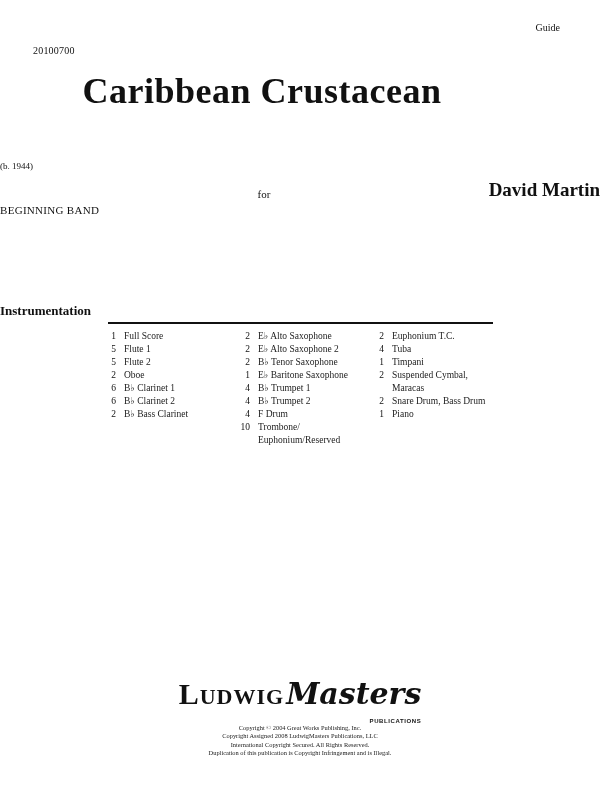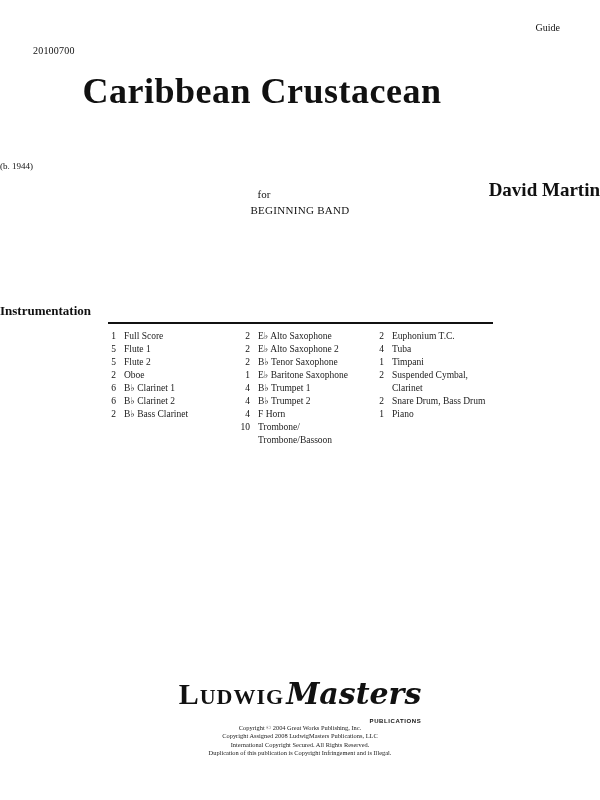--- a/index.html
+++ b/index.html
@@ -63,21 +63,20 @@
       width: 528px;
       top: 188px;
       text-align: center;
       font-size: 11px;
     }
     .ensemble {
       position: absolute;
       left: 0;
       width: 600px;
       top: 204px;
-      text-align: center;
       font-size: 11px;
       letter-spacing: 0.3px;
     }
     .instrumentation-heading {
       position: absolute;
       left: 0;
       width: 600px;
       top: 303px;
       text-align: left;
       font-size: 13px;
@@ -228,29 +227,29 @@
     <div class="inst-row">
       <span class="inst-qty">4</span>
       <span class="inst-name">B♭ Trumpet 1</span>
     </div>
     <div class="inst-row">
       <span class="inst-qty">4</span>
       <span class="inst-name">B♭ Trumpet 2</span>
     </div>
     <div class="inst-row">
       <span class="inst-qty">4</span>
-      <span class="inst-name">F Horn</span>
+      <span class="inst-name">F Drum</span>
     </div>
     <div class="inst-row">
       <span class="inst-qty">10</span>
       <span class="inst-name">Trombone/</span>
     </div>
     <div class="inst-row">
       <span class="inst-qty"></span>
-      <span class="inst-name">Trombone/Bassoon</span>
+      <span class="inst-name">Euphonium/Reserved</span>
     </div>
   </div>
 <div class="inst-col col3">
     <div class="inst-row">
       <span class="inst-qty">2</span>
       <span class="inst-name">Euphonium T.C.</span>
     </div>
     <div class="inst-row">
       <span class="inst-qty">4</span>
       <span class="inst-name">Tuba</span>
@@ -258,21 +257,21 @@
     <div class="inst-row">
       <span class="inst-qty">1</span>
       <span class="inst-name">Timpani</span>
     </div>
     <div class="inst-row">
       <span class="inst-qty">2</span>
       <span class="inst-name">Suspended Cymbal,</span>
     </div>
     <div class="inst-row">
       <span class="inst-qty"></span>
-      <span class="inst-name">Clarinet</span>
+      <span class="inst-name">Maracas</span>
     </div>
     <div class="inst-row">
       <span class="inst-qty">2</span>
       <span class="inst-name">Snare Drum, Bass Drum</span>
     </div>
     <div class="inst-row">
       <span class="inst-qty">1</span>
       <span class="inst-name">Piano</span>
     </div>
   </div>

